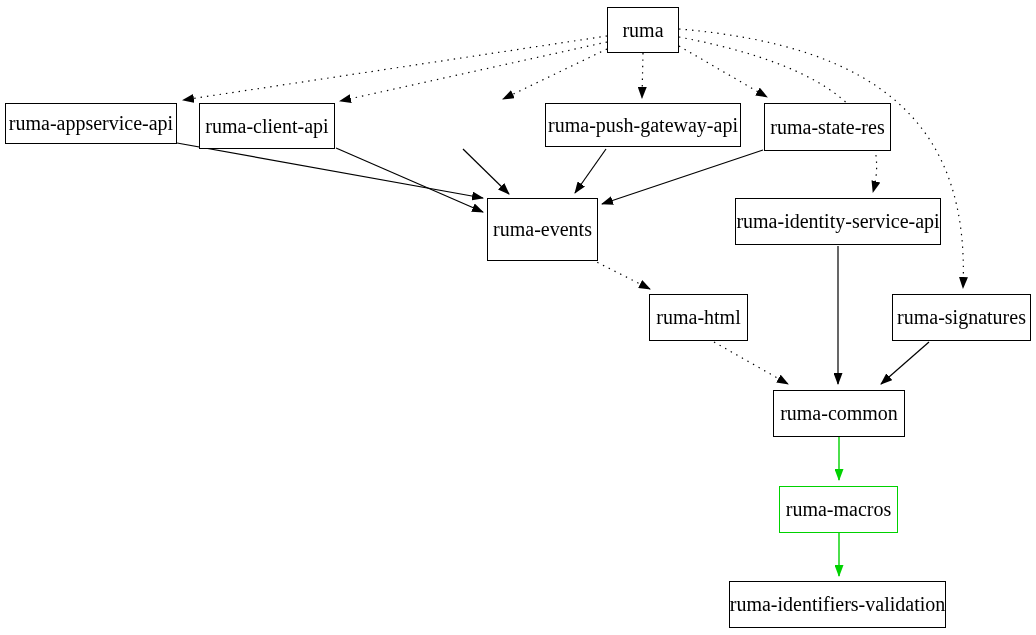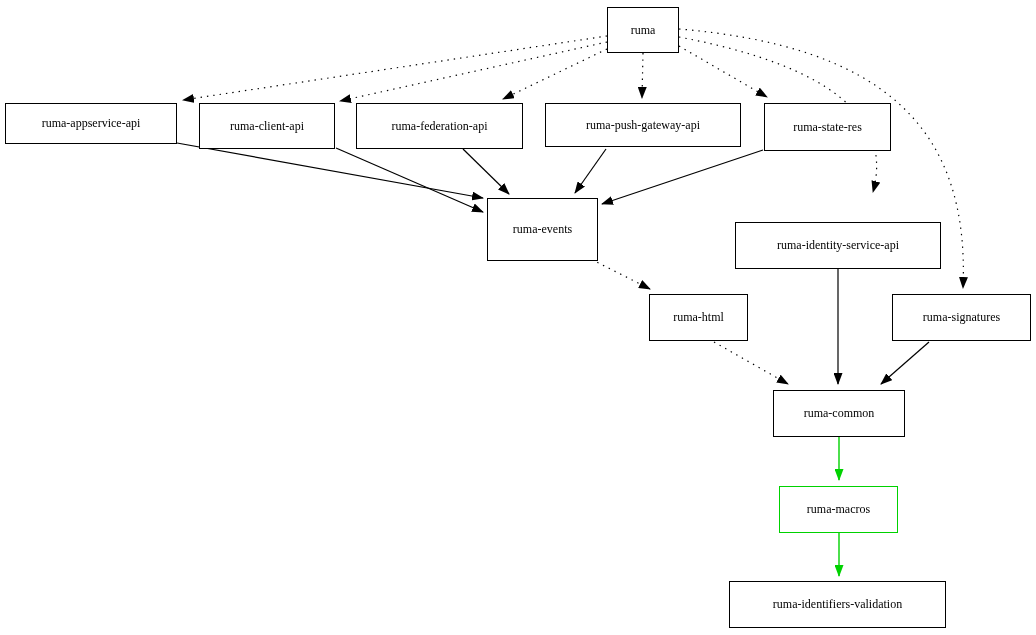--- a/index.html
+++ b/index.html
@@ -22,21 +22,21 @@
     height: 635px;
   }
   .node {
     position: absolute;
     box-sizing: border-box;
     border: 1px solid #000000;
     background: #ffffff;
     display: flex;
     align-items: center;
     justify-content: center;
-    font-size: 12px;
+    font-size: 20px;
     color: #000000;
     white-space: nowrap;
     z-index: 2;
   }
   .node.green-border {
     border-color: #00d200;
   }
   .edge {
     fill: none;
     stroke: #000000;
@@ -88,29 +88,28 @@
     <path class="edge green" d="M839,437 L839,480" marker-end="url(#arrow-green)"></path>
     <path class="edge green" d="M839,533 L839,576" marker-end="url(#arrow-green)"></path>
   </svg>
 
   <div class="node" style="left:607px; top:7px;  width:72px;  height:46px;">ruma</div>
 
   <div class="node" style="left:5px;   top:103px; width:172px; height:41px;">ruma-appservice-api</div>
 
   <div class="node" style="left:199px; top:103px; width:136px; height:46px;">ruma-client-api</div>
 
-  <div class="node" style="left:356px; top:103px; width:167px; height:46px;">ruma-federation-api</div>
 
   <div class="node" style="left:545px; top:103px; width:196px; height:44px;">ruma-push-gateway-api</div>
 
   <div class="node" style="left:764px; top:103px; width:127px; height:48px;">ruma-state-res</div>
 
   <div class="node" style="left:487px; top:198px; width:111px; height:63px;">ruma-events</div>
 
-  <div class="node" style="left:735px; top:198px; width:206px; height:47px;margin-top:24px;">ruma-identity-service-api</div>
+  <div class="node" style="left:735px; top:198px; width:206px; height:47px;">ruma-identity-service-api</div>
 
   <div class="node" style="left:649px; top:294px; width:99px;  height:47px;">ruma-html</div>
 
   <div class="node" style="left:892px; top:294px; width:139px; height:47px;">ruma-signatures</div>
 
   <div class="node" style="left:773px; top:390px; width:132px; height:47px;font-family:Liberation Serif, serif;">ruma-common</div>
 
   <div class="node green-border" style="left:779px; top:486px; width:119px; height:47px;">ruma-macros</div>
 
   <div class="node" style="left:729px; top:581px; width:217px; height:47px;">ruma-identifiers-validation</div>

